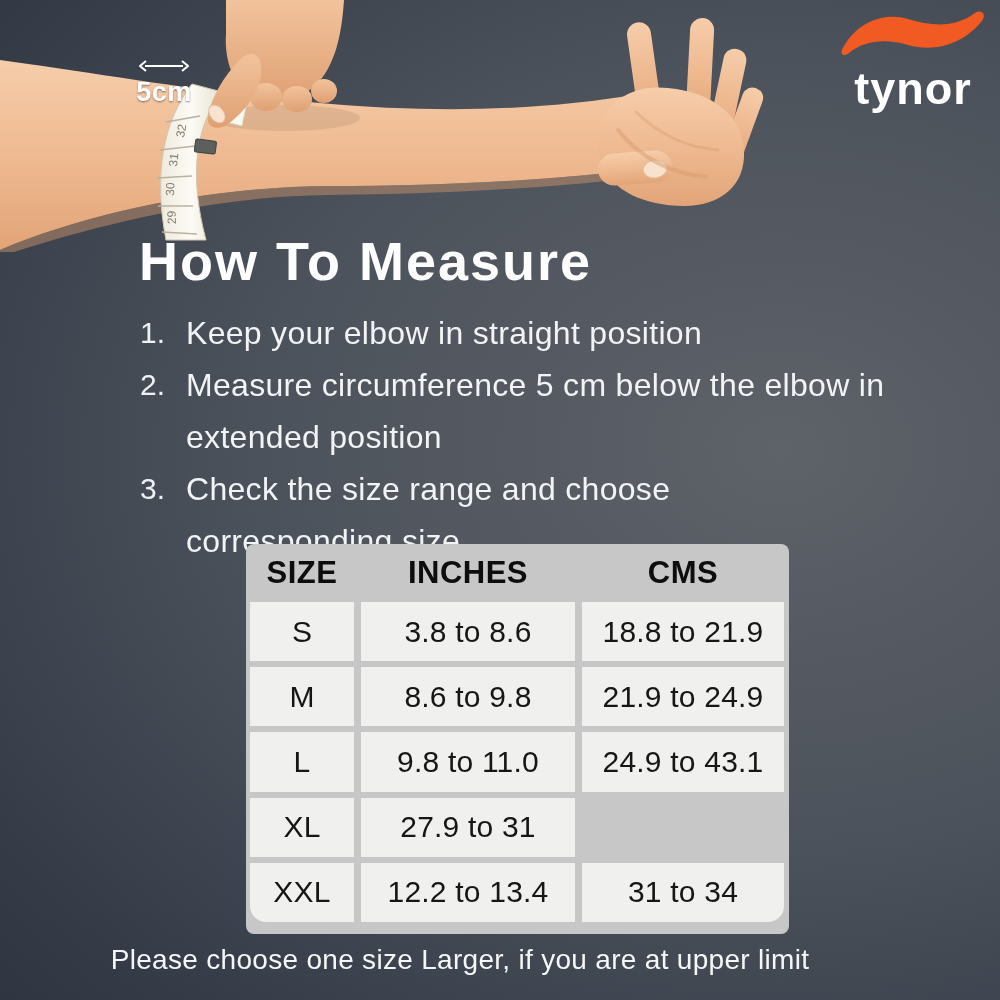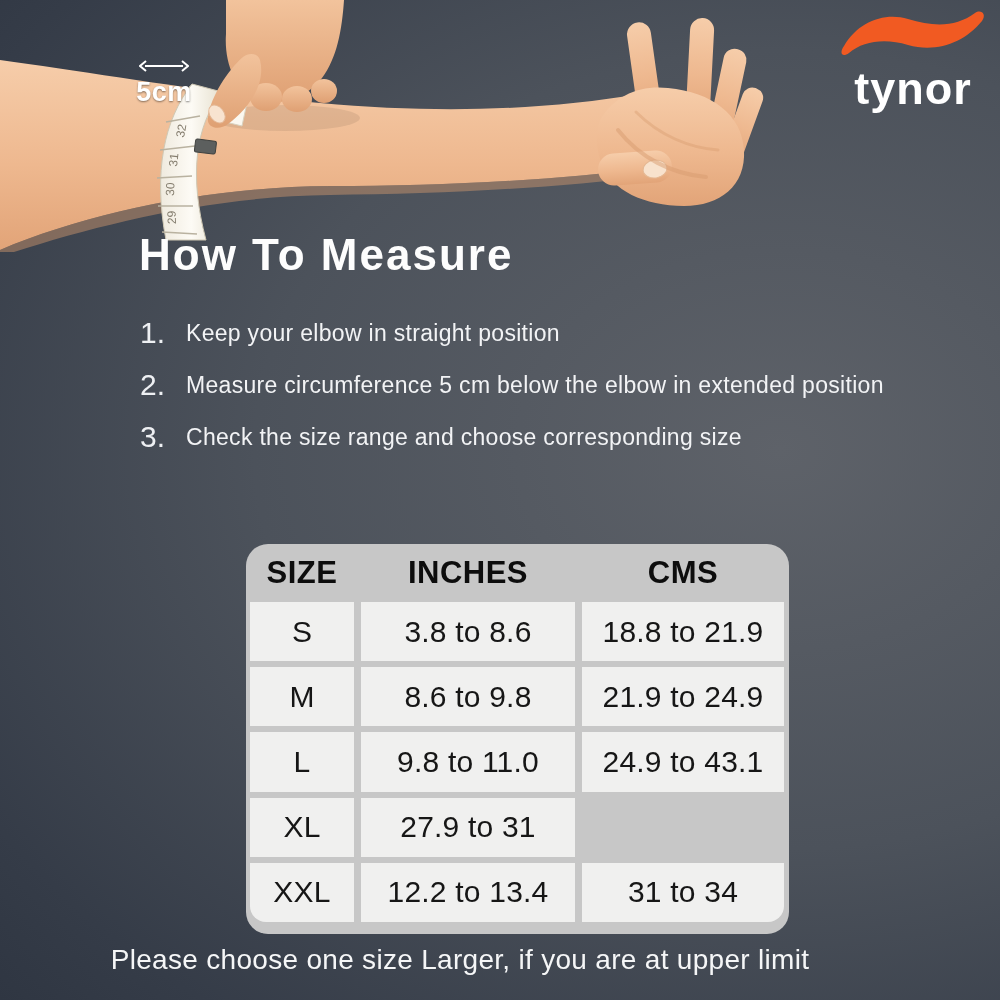--- a/index.html
+++ b/index.html
@@ -24,36 +24,36 @@
   }
   
   .logo{position:absolute;top:8px;right:12px;width:150px;text-align:center;}
   .logo-text{
     color:#ffffff;font-size:45px;font-weight:800;letter-spacing:1px;
     line-height:1;margin-top:2px;text-transform:lowercase;
   }
   
   .title{
     position:absolute;left:139px;top:230px;margin:0;
-    color:#fdfdfd;font-size:44px;font-weight:800;letter-spacing:2px;
+    color:#fdfdfd;font-size:54px;font-weight:800;letter-spacing:2px;
     line-height:1.15;white-space:nowrap;
   }
   
   .steps{position:absolute;left:140px;top:307px;width:810px;}
   .step{display:flex;align-items:flex-start;}
   .step .num{
     width:46px;flex:0 0 46px;color:#eef0f3;font-size:30px;line-height:52px;
   }
   .step .txt{
-    width:700px;color:#f2f3f5;font-size:23px;line-height:52px;letter-spacing:.3px;
+    width:700px;color:#f2f3f5;font-size:32px;line-height:52px;letter-spacing:.3px;
   }
   
   .size-table{
     position:absolute;left:246px;top:544px;width:543px;height:390px;
-    background:#c7c7c7;border-radius:22px;overflow:hidden;
+    background:#c7c7c7;border-radius:8px;overflow:hidden;
     box-sizing:border-box;
   }
   .st-head,.st-row{
     display:grid;grid-template-columns:104px 214px 202px;column-gap:7px;
   }
   .st-head{height:58px;align-items:center;padding:0 4px;}
   .st-head div{
     text-align:center;color:#0d0d0d;font-size:31px;font-weight:bold;letter-spacing:.5px;
   }
   .st-body{

